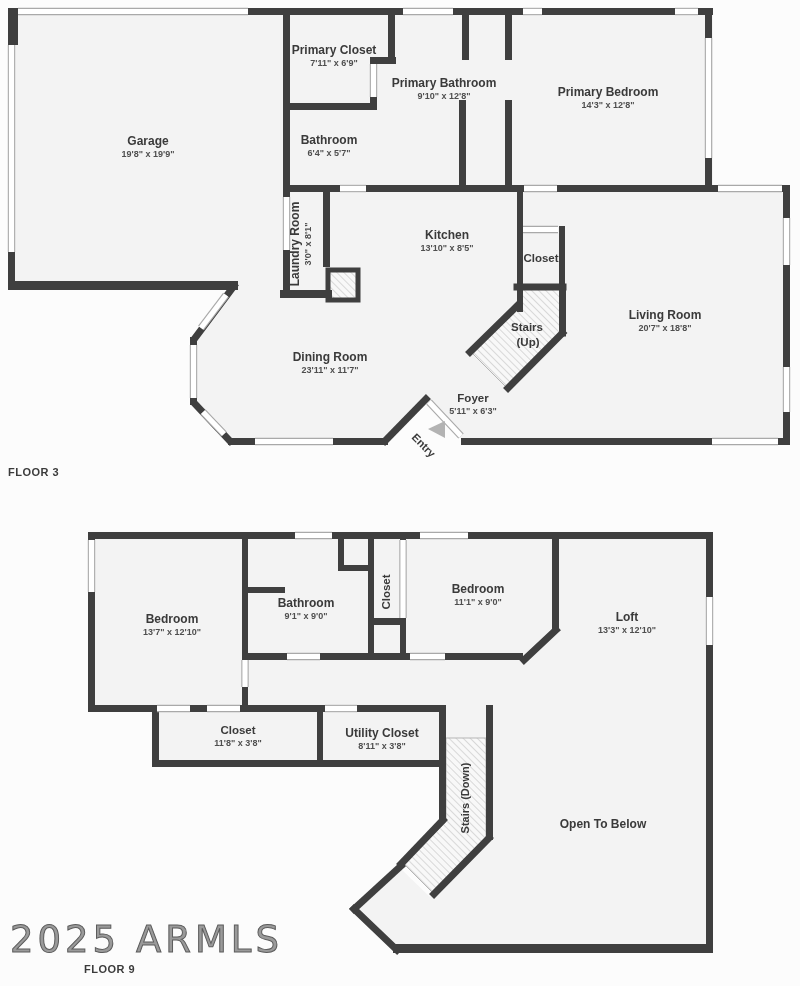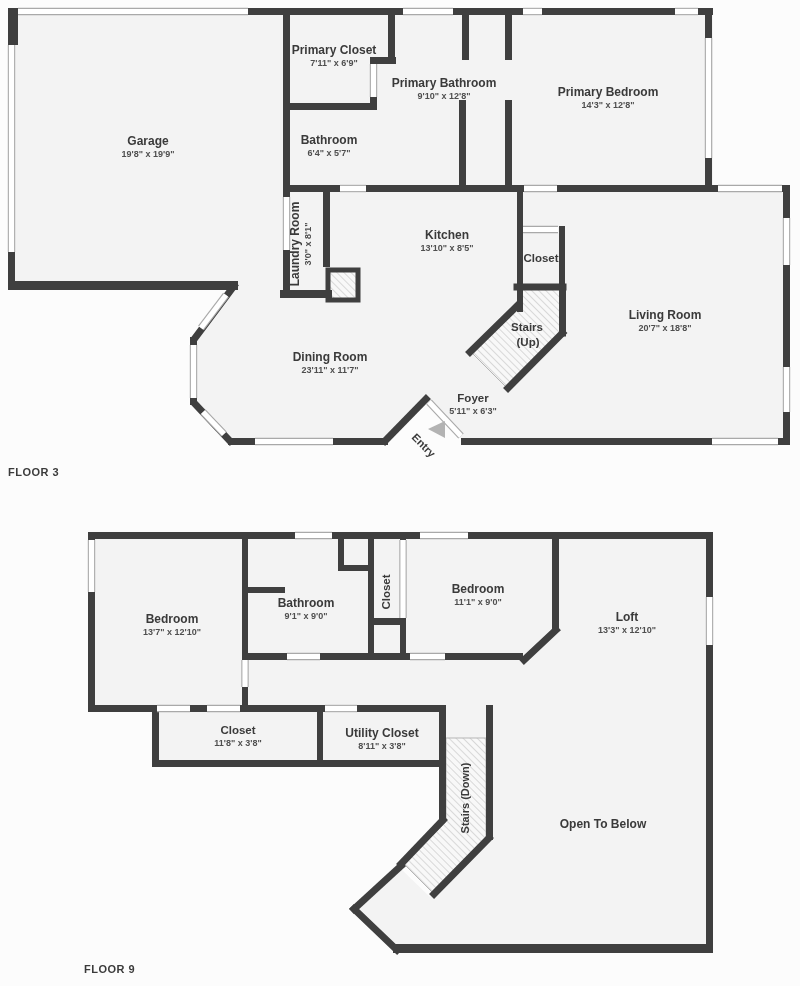--- a/index.html
+++ b/index.html
@@ -204,13 +204,14 @@
       <text x="627" y="631" text-anchor="middle" dominant-baseline="middle" font-size="9" font-weight="bold" fill="#4e4e4e">13'3" x 12'10"</text>
       <text x="238" y="731" text-anchor="middle" dominant-baseline="middle" font-size="11.5" font-weight="bold" fill="#3a3a3a">Closet</text>
       <text x="238" y="744" text-anchor="middle" dominant-baseline="middle" font-size="9" font-weight="bold" fill="#4e4e4e">11'8" x 3'8"</text>
       <text x="382" y="734" text-anchor="middle" dominant-baseline="middle" font-size="12" font-weight="bold" fill="#3a3a3a">Utility Closet</text>
       <text x="382" y="747" text-anchor="middle" dominant-baseline="middle" font-size="9" font-weight="bold" fill="#4e4e4e">8'11" x 3'8"</text>
       <text x="466" y="798" text-anchor="middle" dominant-baseline="middle" font-size="11" font-weight="bold" fill="#3a3a3a" transform="rotate(-90 466 798)">Stairs (Down)</text>
       <text x="603" y="825" text-anchor="middle" dominant-baseline="middle" font-size="12" font-weight="bold" fill="#3a3a3a">Open To Below</text>
     </svg>
   <div class="floor-label" id="floor1-label">FLOOR 3</div>
   <div class="floor-label" id="floor2-label">FLOOR 9</div>
+  <div id="watermark">2025 ARMLS</div>
 </div>
 
 </body></html>

